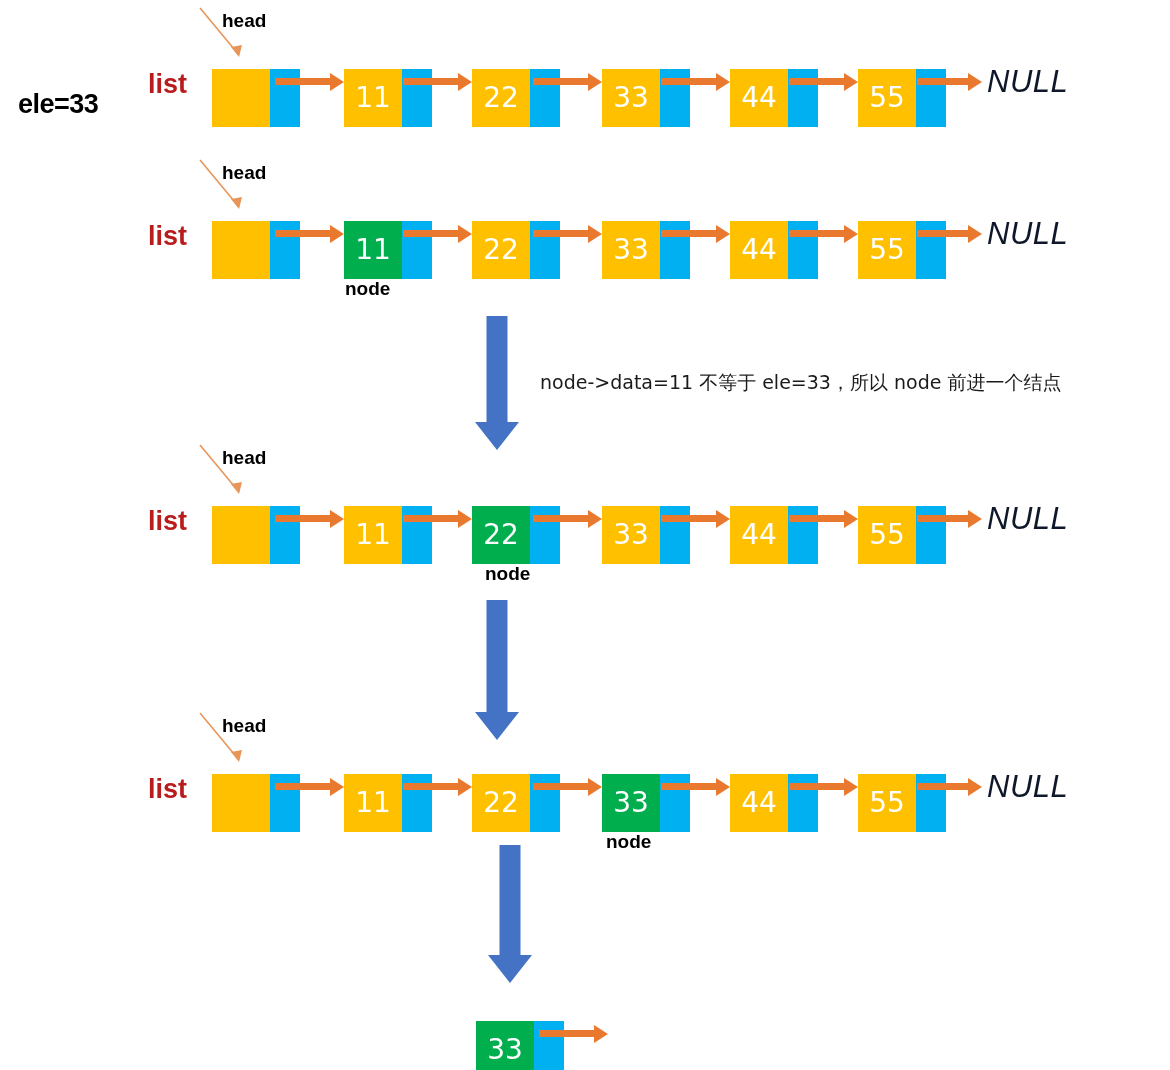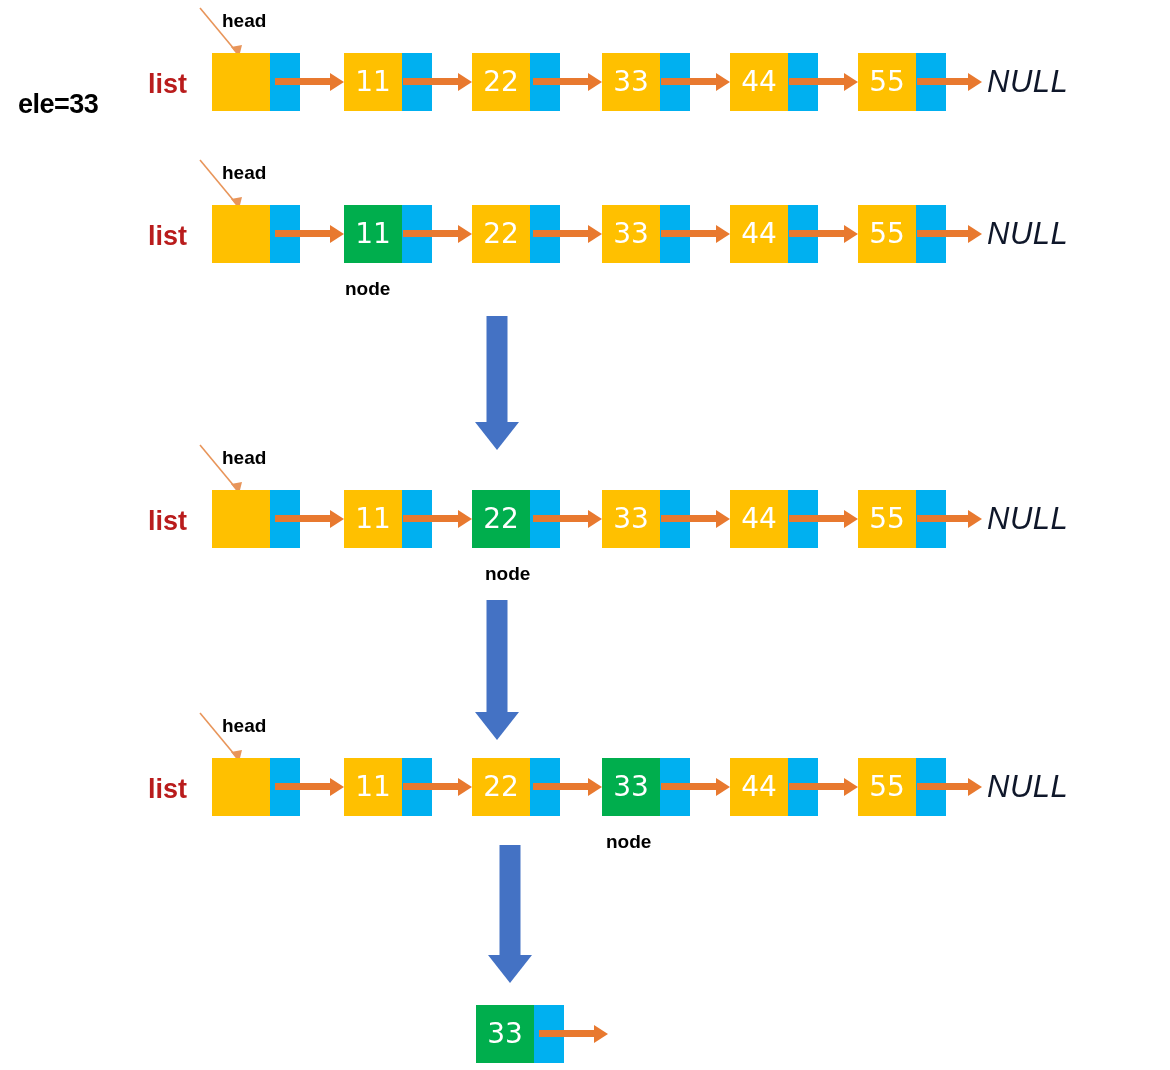--- a/index.html
+++ b/index.html
@@ -60,20 +60,21 @@
     color: #1a1a1a;
     white-space: nowrap;
     font-family: "DejaVu Sans", "Liberation Sans", sans-serif;
   }
 
   
   .node {
     position: absolute;
     display: flex;
     height: 44px;
+    margin-top: 16px;
   }
   .node-data {
     width: 58px;
     height: 58px;
     background: #FFC000;
     color: #ffffff;
     font-size: 28px;
     display: flex;
     align-items: center;
     justify-content: center;
@@ -266,20 +267,21 @@
 
     <div class="abs null-label" style="left:987px; top:64px;">NULL</div>
 
     <div class="abs node-label" style="left:345px; top:126px;">node</div>
   </div>
 
   <div class="v-arrow" style="left:465px; top:316px; width:64px; height:134px;">
     <div class="v-shaft" style="height:106px;"></div>
     <div class="v-head"></div>
   </div>
+  <div class="abs annotation" style="left:540px; top:370px;">node-&gt;data=11 不等于 ele=33，所以 node 前进一个结点</div>
 
   <div class="abs" style="left:0; top:437px; width:1170px; height:155px;">
 
     <div class="abs list-label" style="left:148px; top:69px;">list</div>
 
     <svg class="head-ptr" style="left:195px; top:5px;" width="60" height="60" viewBox="0 0 60 60">
       <line x1="5" y1="3" x2="44" y2="50" stroke="#E8955A" stroke-width="1.6"></line>
       <polygon points="44,52 36,42 47,40" fill="#E8955A"></polygon>
     </svg>
     <div class="abs head-label" style="left:222px; top:10px;">head</div>

